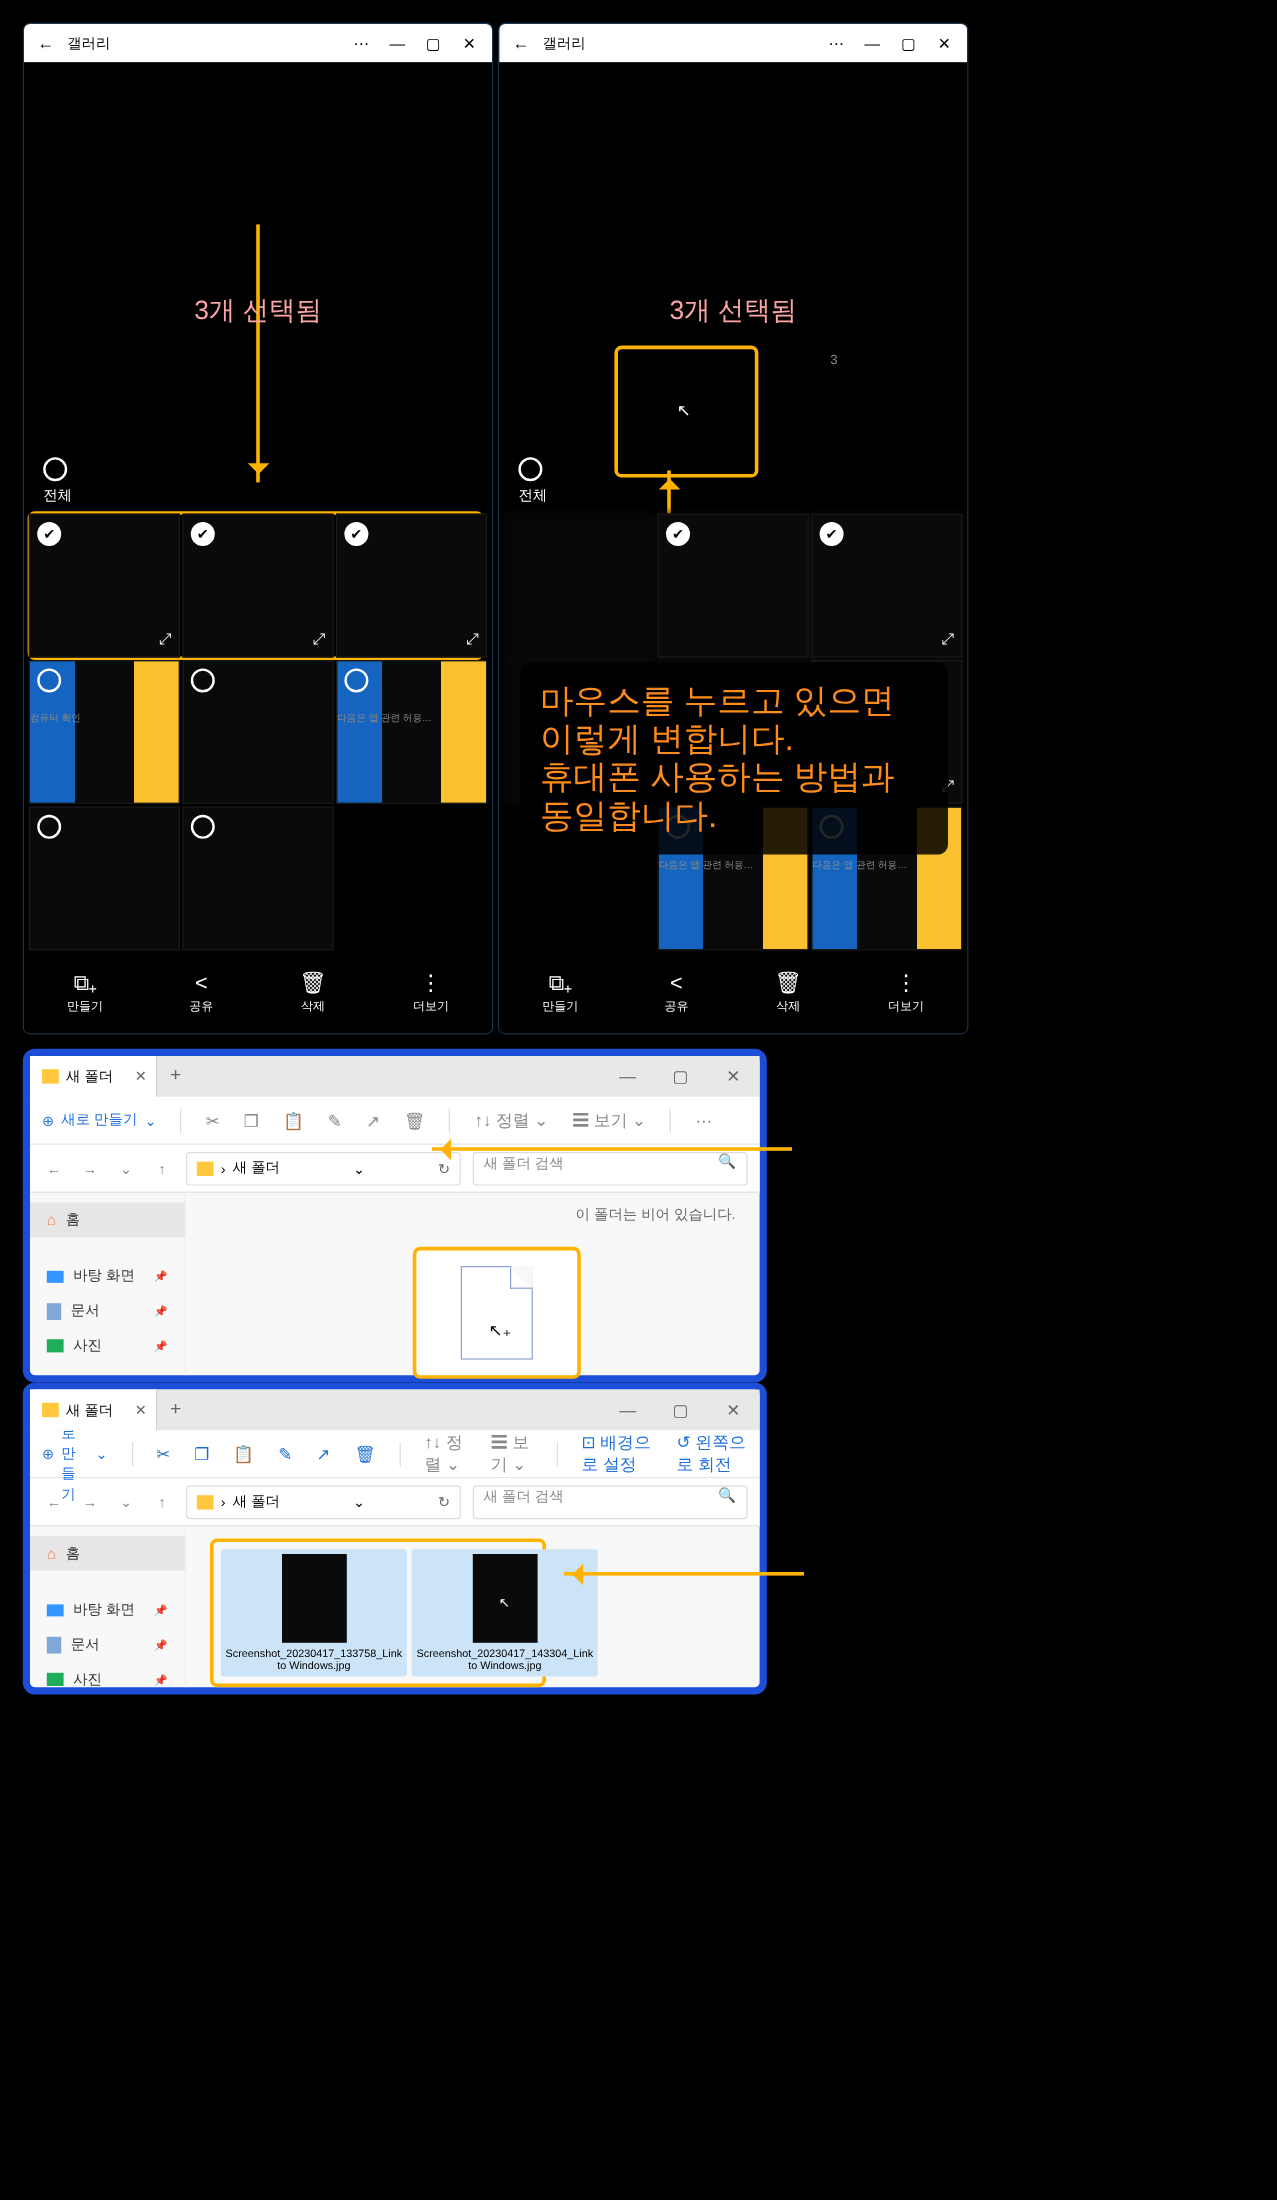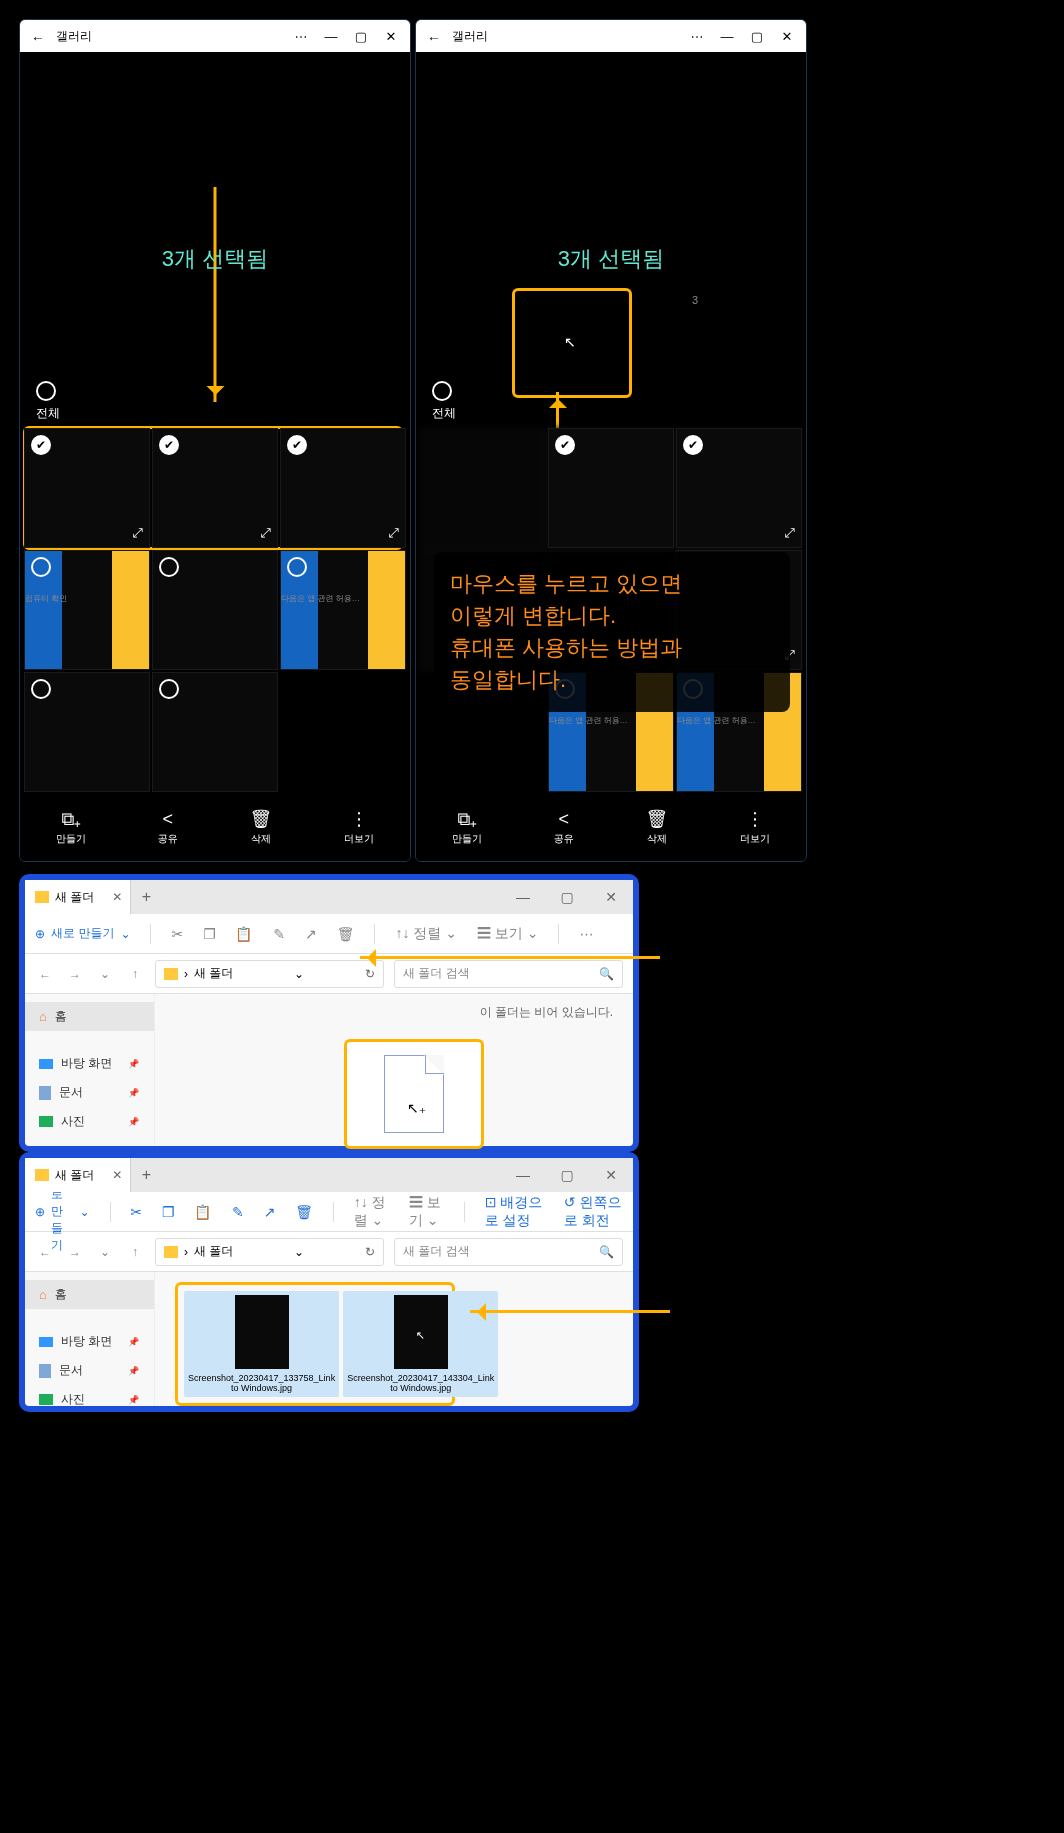--- a/index.html
+++ b/index.html
@@ -6,21 +6,21 @@
 body{background:#000;width:1064px;height:1833px;position:relative;overflow:hidden}
 .panel{position:absolute;border:1px solid #1a3550;border-radius:6px;overflow:hidden}
 .gallery{background:#000;width:392px;height:843px}
 .g1{left:19px;top:19px}
 .g2{left:415px;top:19px}
 .titlebar{height:32px;display:flex;align-items:center;padding:0 4px;background:#fff;color:#000;font-size:12px}
 .titlebar .back{width:28px;text-align:center;color:#000;font-size:14px}
 .titlebar .title{flex:1;padding-left:4px}
 .titlebar .wbtn{width:30px;text-align:center;color:#000;font-size:13px}
 .gbody{position:relative;height:calc(100% - 32px);background:#000}
-.selected-text{color:#5eead4;font-size:22px;text-align:center;position:absolute;left:0;right:0;top:192px}
+.selected-text{color:#fca5a5;font-size:22px;text-align:center;position:absolute;left:0;right:0;top:192px}
 .arrow-down{position:absolute;left:50%;top:135px;width:3px;height:215px;background:#ffb300;transform:translateX(-50%)}
 .arrow-down:after{content:"";position:absolute;bottom:-2px;left:-7px;border:9px solid transparent;border-top-color:#ffb300}
 .arrow-up{position:absolute;left:140px;top:340px;width:3px;height:150px;background:#ffb300}
 .arrow-up:before{content:"";position:absolute;top:-2px;left:-7px;border:9px solid transparent;border-bottom-color:#ffb300}
 .sel-all{position:absolute;left:16px;top:329px;color:#ffffff;font-size:12px}
 .ring{width:20px;height:20px;border:2px solid #fff;border-radius:50%;display:inline-block}
 .sel-all .ring{display:block;margin-bottom:4px}
 .grid{position:absolute;left:4px;right:4px;top:376px;display:grid;grid-template-columns:repeat(3,1fr);gap:2px}
 .thumb{position:relative;height:120px;background:#0a0a0a;border:1px solid #1a1a1a}
 .thumb .chk{position:absolute;left:6px;top:6px;width:20px;height:20px;border-radius:50%;border:2px solid #fff}
@@ -30,42 +30,42 @@
 .thumb.illus{background:linear-gradient(90deg,#1565c0 0 30%,#0a0a0a 30% 70%,#fbc02d 70%)}
 .highlight-box{position:absolute;border:3px solid #ffb300;border-radius:6px}
 .hb1{left:3px;top:374px;width:380px;height:124px}
 .hb2{left:96px;top:236px;width:120px;height:110px}
 .drag-cursor{position:absolute;left:148px;top:282px;color:#fff;font-size:14px}
 .drag-count{position:absolute;right:108px;top:242px;color:#888;font-size:11px}
 .bottombar{position:absolute;bottom:6px;left:0;right:0;height:56px;display:flex;justify-content:space-around;align-items:center;color:#fff;font-size:10px}
 .bottombar .bitem{text-align:center}
 .bottombar .bicon{font-size:18px;display:block;margin-bottom:2px}
 .overlay-tip{position:absolute;left:18px;top:500px;width:356px;padding:16px;background:rgba(0,0,0,.85);border-radius:8px}
-.overlay-tip div{color:#ff8c1a;font-size:22px;line-height:32px;font-weight:500}
+.overlay-tip div{color:#ff8c1a;font-size:28px;line-height:32px;font-weight:500}
 .explorer{position:absolute;left:19px;width:620px;background:#f8f8f8;border:6px solid #1d4ed8;border-radius:10px}
 .e1{top:874px;height:278px}
 .e2{top:1152px;height:260px}
 .tabbar{height:34px;display:flex;align-items:center;background:#e8e8e8}
 .tab{height:34px;padding:0 36px 0 10px;display:flex;align-items:center;gap:6px;background:#fff;border-right:1px solid #d0d0d0;font-size:12px;color:#000;position:relative}
 .tab .fico{width:14px;height:12px;background:#ffc83d;display:inline-block}
 .tab .x{position:absolute;right:8px;color:#666;font-size:12px}
 .addtab{width:30px;text-align:center;color:#666;font-size:16px}
 .ewbtns{margin-left:auto;display:flex}
 .ewbtns span{width:44px;text-align:center;color:#666;font-size:14px}
 .toolbar{height:40px;display:flex;align-items:center;padding:0 10px;gap:20px;background:#fff;border-bottom:1px solid #e0e0e0;font-size:12px}
 .newbtn{display:flex;align-items:center;gap:6px;color:#1e6fd9}
 .toolicon{color:#888;font-size:14px}
 .toolicon.blue{color:#1e6fd9}
 .tsep{width:1px;height:20px;background:#ddd}
 .navbar{height:40px;display:flex;align-items:center;padding:0 10px;gap:10px;background:#fff;border-bottom:1px solid #e0e0e0;font-size:12px}
 .navarrow{color:#888;width:20px;text-align:center}
 .addrbar{flex:1;height:28px;border:1px solid #ddd;border-radius:3px;display:flex;align-items:center;padding:0 8px;gap:6px;max-width:230px}
 .addrbar .fico{width:14px;height:12px;background:#ffc83d}
 .addrbar .refresh{margin-left:auto;color:#666}
-.searchbar{flex:1;height:28px;border:1px solid #ddd;border-radius:3px;display:flex;align-items:center;padding:0 8px;color:#888}
+.searchbar{flex:1;height:28px;border:1px solid #ddd;border-radius:3px;display:flex;padding:0 8px;color:#888}
 .searchbar .mag{margin-left:auto;color:#888}
 .ebody{display:flex;height:calc(100% - 114px)}
 .sidebar{width:130px;border-right:1px solid #eee;padding:8px 0;font-size:12px}
 .sideitem{display:flex;align-items:center;gap:8px;padding:6px 14px;color:#333}
 .sideitem .pin{margin-left:auto;color:#999;font-size:9px}
 .sideitem.active{background:#e6e6e6}
 .home-ico{color:#e8804a;font-size:13px}
 .desk-ico{width:14px;height:10px;background:#3296ff;display:inline-block}
 .doc-ico{width:12px;height:14px;background:#7fa8d9;display:inline-block}
 .pic-ico{width:14px;height:11px;background:#1eae5a;display:inline-block}

